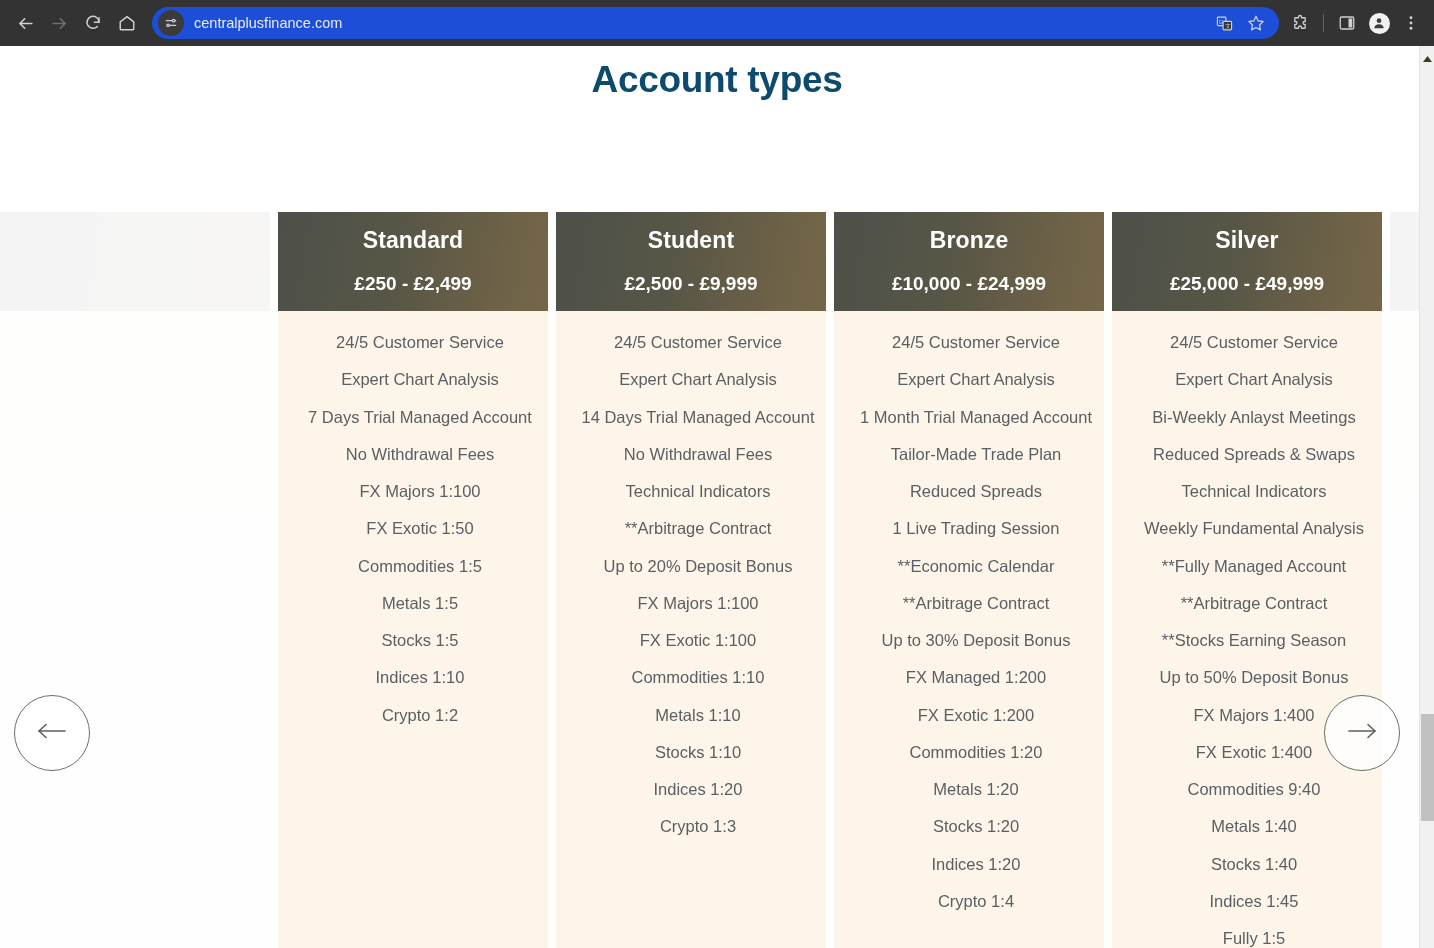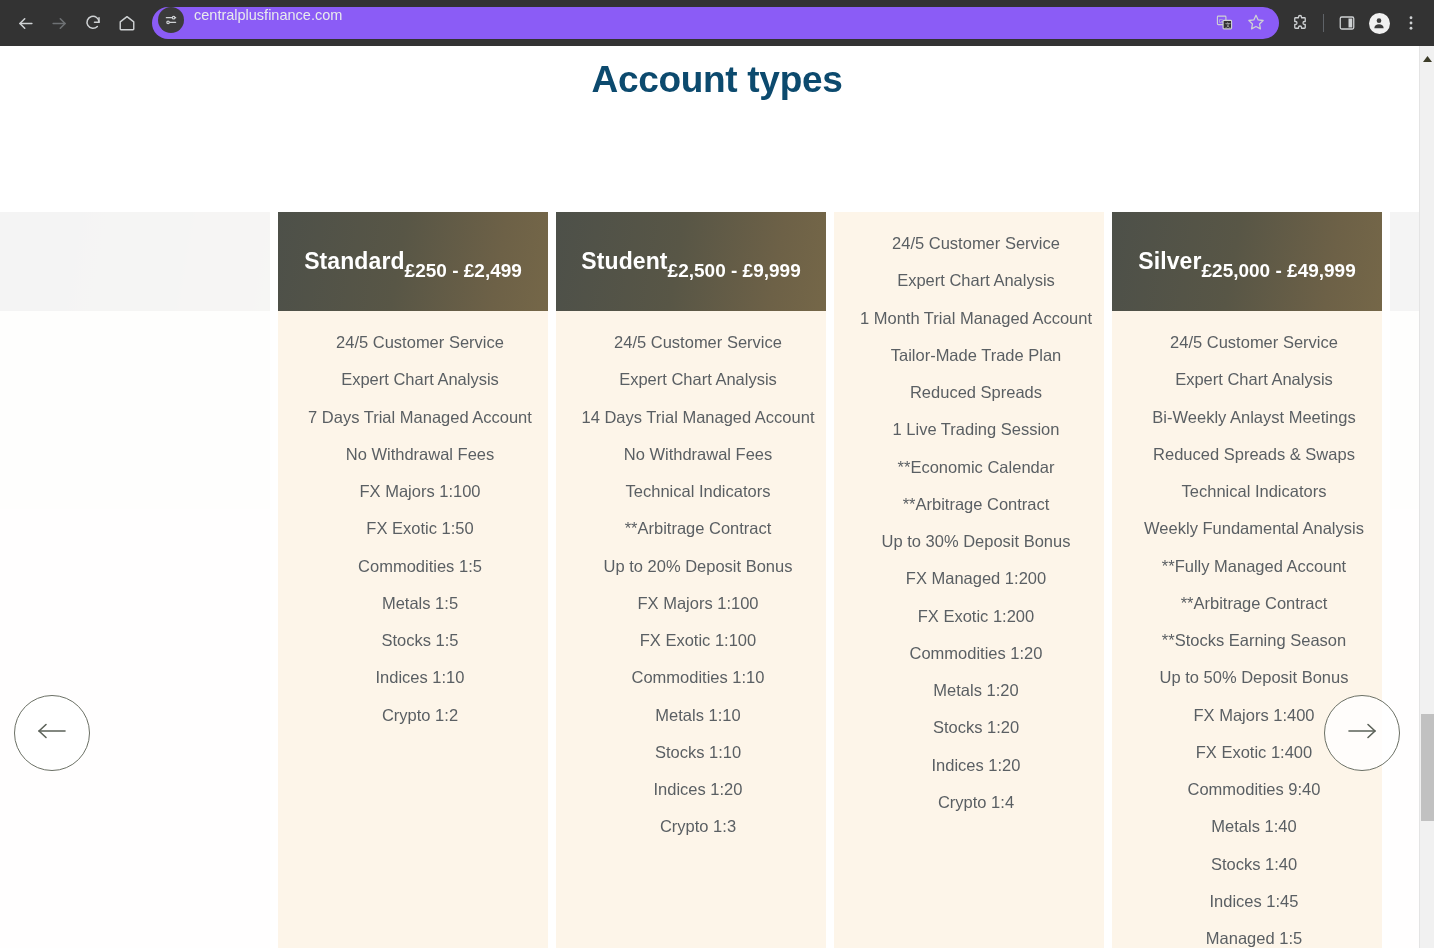--- a/index.html
+++ b/index.html
@@ -20,23 +20,23 @@
   .nav-btn {
     width:34px; height:34px;
     display:flex; align-items:center; justify-content:center;
     border-radius:50%;
     flex:0 0 auto;
   }
   .nav-btn svg { display:block; }
   .omnibox {
     flex:1 1 auto;
     height:32px;
-    background:#8b5cf6;
+    background:#1d4ed8;
     border-radius:16px;
-    display:flex; align-items:flex-start;
+    display:flex; align-items:center;
     margin-left:8px; margin-right:0;
     padding:0 4px 0 6px;
     min-width:0;
   }
   .omni-icon {
     width:26px; height:26px;
     border-radius:50%;
     background:#3b3b3b;
     display:flex; align-items:center; justify-content:center;
     flex:0 0 auto;
@@ -95,21 +95,21 @@
     width:270px;
     flex:0 0 270px;
     background:#FDF5E9;
     overflow:hidden;
     min-height:736px;
   }
   .card.edge { opacity:0.055; }
   .card-header {
     height:99px;
     background:linear-gradient(100deg,#4d5049 0%,#585646 45%,#6d6147 80%,#756748 100%);
-    display:flex; 
+    display:flex; flex-direction:column;
     align-items:center; justify-content:center;
     color:#ffffff;
     text-align:center;
   }
   .card-name {
     font-size:23px;
     font-weight:700;
     line-height:1.18;
     letter-spacing:0.1px;
   }
@@ -311,20 +311,24 @@
           <li>FX Majors 1:100</li>
           <li>FX Exotic 1:100</li>
           <li>Commodities 1:10</li>
           <li>Metals 1:10</li>
           <li>Stocks 1:10</li>
           <li>Indices 1:20</li>
           <li>Crypto 1:3</li>
         </ul>
       </div>
       <div class="card">
+        <div class="card-header">
+          <div class="card-name">Bronze</div>
+          <div class="card-range">£10,000 - £24,999</div>
+        </div>
         <ul class="feature-list">
           <li>24/5 Customer Service</li>
           <li>Expert Chart Analysis</li>
           <li>1 Month Trial Managed Account</li>
           <li>Tailor-Made Trade Plan</li>
           <li>Reduced Spreads</li>
           <li>1 Live Trading Session</li>
           <li>**Economic Calendar</li>
           <li>**Arbitrage Contract</li>
           <li>Up to 30% Deposit Bonus</li>
@@ -352,21 +356,21 @@
           <li>**Fully Managed Account</li>
           <li>**Arbitrage Contract</li>
           <li>**Stocks Earning Season</li>
           <li>Up to 50% Deposit Bonus</li>
           <li>FX Majors 1:400</li>
           <li>FX Exotic 1:400</li>
           <li>Commodities 9:40</li>
           <li>Metals 1:40</li>
           <li>Stocks 1:40</li>
           <li>Indices 1:45</li>
-          <li>Managed 1:5</li>
+          <li>Fully 1:5</li>
         </ul>
       </div>
       <div class="card edge">
         <div class="card-header">
           <div class="card-name"></div>
         </div>
         <ul class="feature-list">
           <li>24</li>
           <li>E</li>
           <li>2 L</li>

